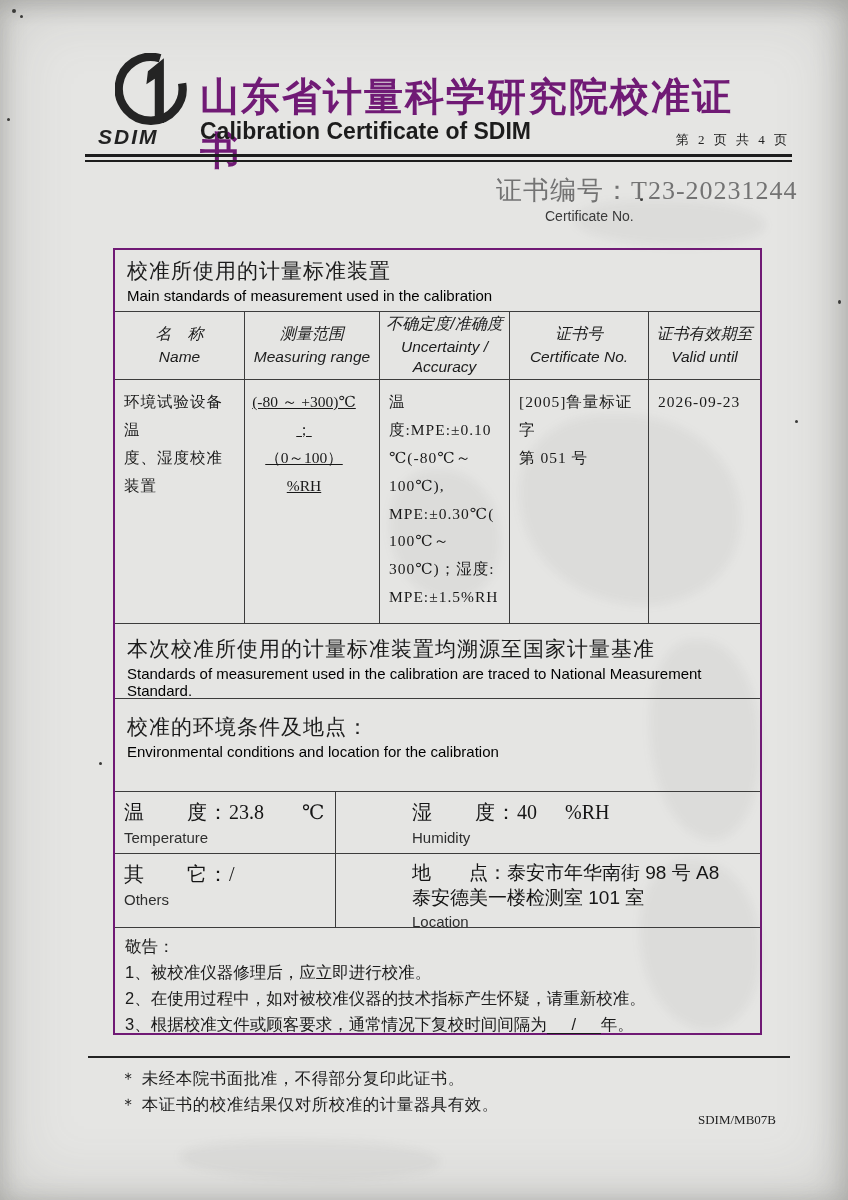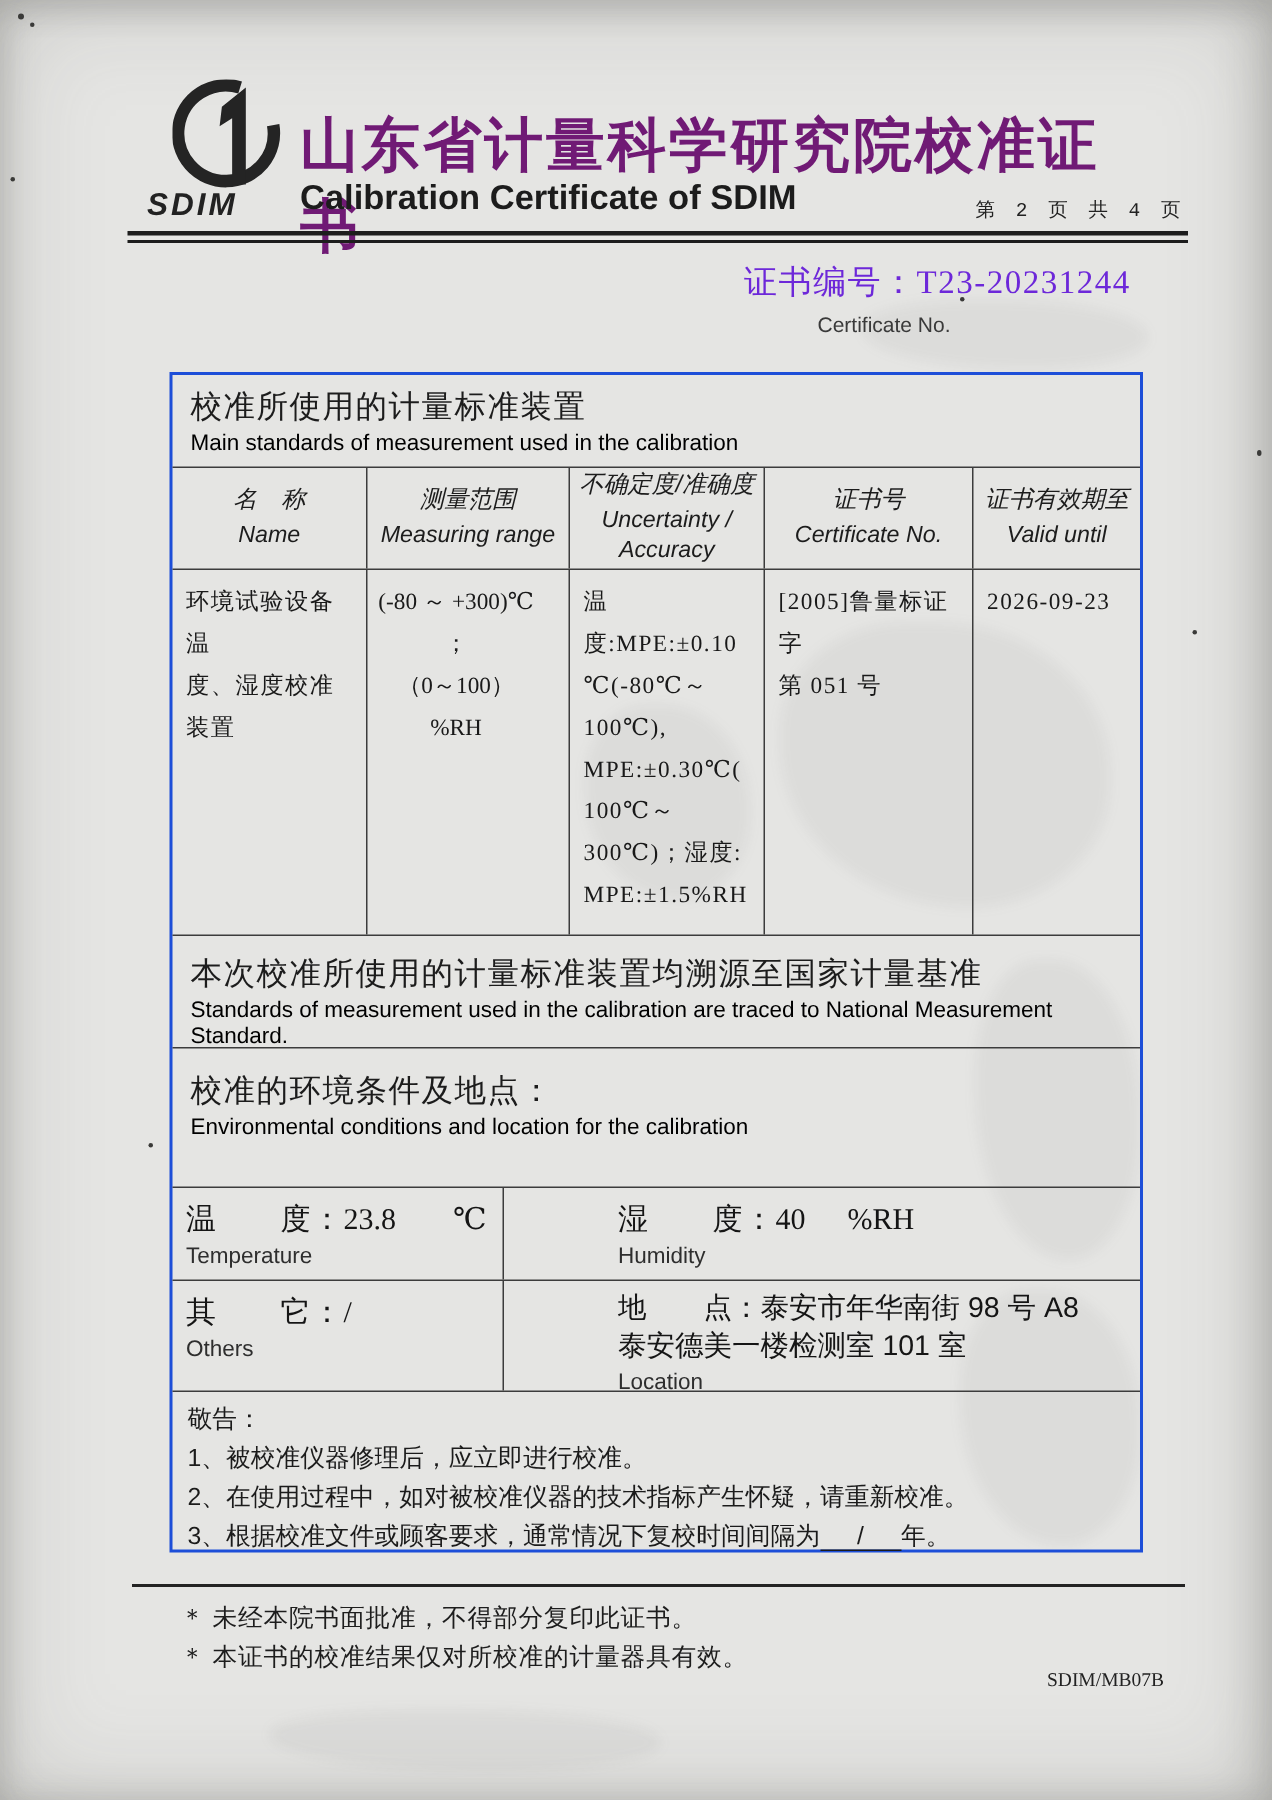--- a/index.html
+++ b/index.html
@@ -17,49 +17,49 @@
   
   .logo { position:absolute; left:98px; top:53px; width:112px; height:100px; text-align:left;font-style:italic; }
   .logo svg { display:block; margin:0 auto; }
   .logo-text { font-weight:bold; font-size:21px; letter-spacing:2px; color:#222; margin-top:-4px; }
   .title-cn { position:absolute; left:200px; top:70px; width:560px; text-align:left;
               font-size:39px; font-weight:bold; letter-spacing:2px; color:#701a75;
               font-family:"Liberation Serif","DejaVu Serif",serif; }
   .title-en { position:absolute; left:200px; top:118px; width:560px; 
               font-size:23px; font-weight:bold; color:#1c1c1c; }
   .page-info { position:absolute; right:58px; top:131px; font-size:13px; letter-spacing:3px;
-               font-family:Liberation Mono, monospace; color:#222; }
+               font-family:Liberation Serif, serif; color:#222; }
   .hrule-double { position:absolute; left:85px; top:154px; width:707px; height:8px;
                   border-top:3px solid #1d1d1d; border-bottom:2px solid #1d1d1d; }
 
   
-  .certno { position:absolute; left:496px; top:173px; font-size:22px; letter-spacing:1px;
-            font-family:"Liberation Serif","DejaVu Serif",serif; color:#6d28d9; }
+  .certno { position:absolute; left:496px; top:173px; font-size:26px; letter-spacing:1px;
+            font-family:"Liberation Serif","DejaVu Serif",serif; color:#737373; }
   .certno-en { position:absolute; left:545px; top:208px; font-size:14px; color:#3a3a3a; }
 
   
   .mainbox { position:absolute; left:113px; top:248px; width:649px; height:787px;
-             border:2px solid #1d4ed8; background:transparent; }
+             border:2px solid #701a75; background:transparent; }
   .row { width:100%; border-bottom:1.5px solid #3c3c3c; position:relative; }
   .row:last-child { border-bottom:none; }
   .r-sectitle { height:62px; padding:7px 12px 0 12px; }
   .sec-cn { font-size:21px; letter-spacing:1px; color:#1c1c1c; }
   .sec-en { font-size:15px; color:#000000; margin-top:2px; }
 
   .r-cols { display:grid; grid-template-columns:130px 135px 130px 139px 1fr; }
   .r-thead { height:68px;font-style:italic; }
   .r-tbody { height:244px; }
   .cell { border-right:1.5px solid #3c3c3c; overflow:hidden; }
   .cell:last-child { border-right:none; }
   .hcell { display:flex; flex-direction:column; justify-content:center; align-items:center;
            text-align:center; font-size:15.5px; line-height:1.3; padding:2px 4px; color:#1c1c1c; }
   .hcell .cn { font-size:16px; margin-bottom:2px; white-space:pre; }
   .dcell { padding:8px 8px 0 9px; font-family:"Liberation Serif","DejaVu Serif",serif;
            font-size:15.5px; line-height:1.8; letter-spacing:1px; white-space:pre-line; color:#191919; }
-  .dcell.rng { text-align:center; padding-left:4px; padding-right:20px; letter-spacing:0; }
+  .dcell.rng { text-align:center; padding-left:4px; padding-right:20px; letter-spacing:0;text-decoration:underline; }
 
   .r-trace { height:75px; padding:11px 12px 0 12px; }
   .r-envhead { height:93px; padding:14px 12px 0 12px; }
 
   .r-two { display:grid; grid-template-columns:221px 1fr; }
   .r-temp { height:62px; }
   .r-loc  { height:74px; }
   .envcell { padding:7px 18px 0 9px; }
   .envcell.rightpad { padding-left:76px; }
   .env-line { font-size:20px; color:#151515; white-space:pre; }

